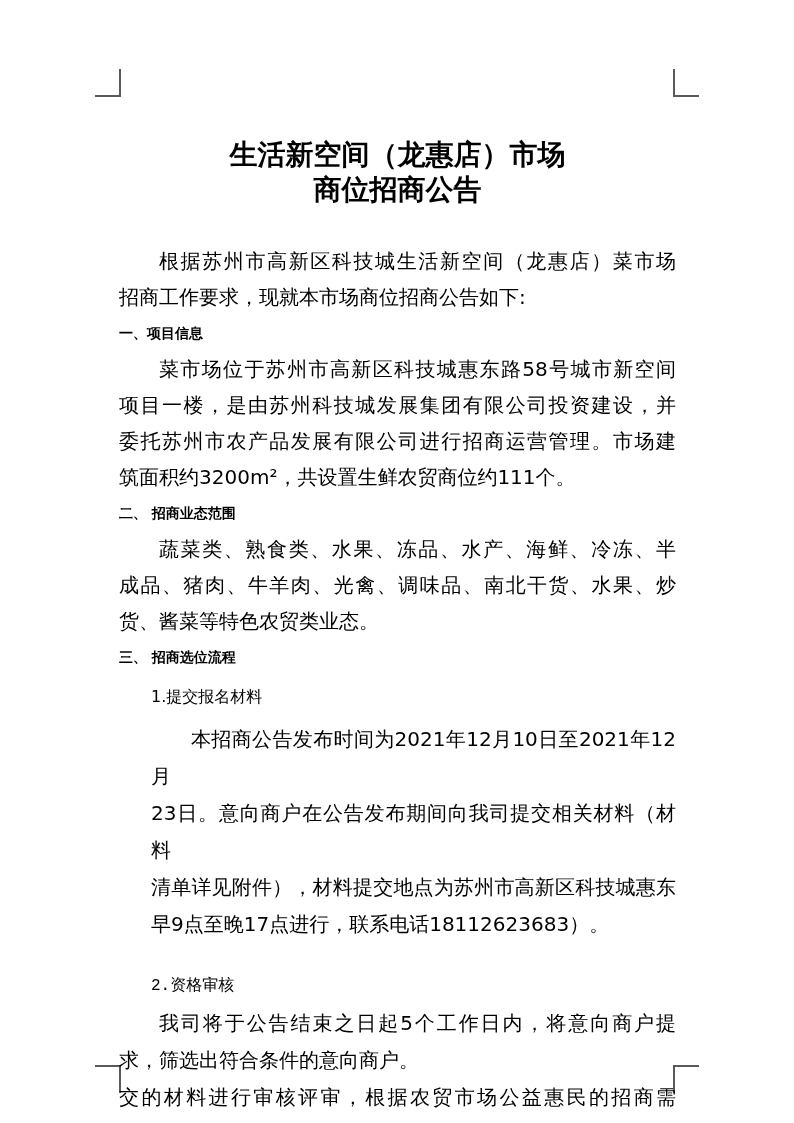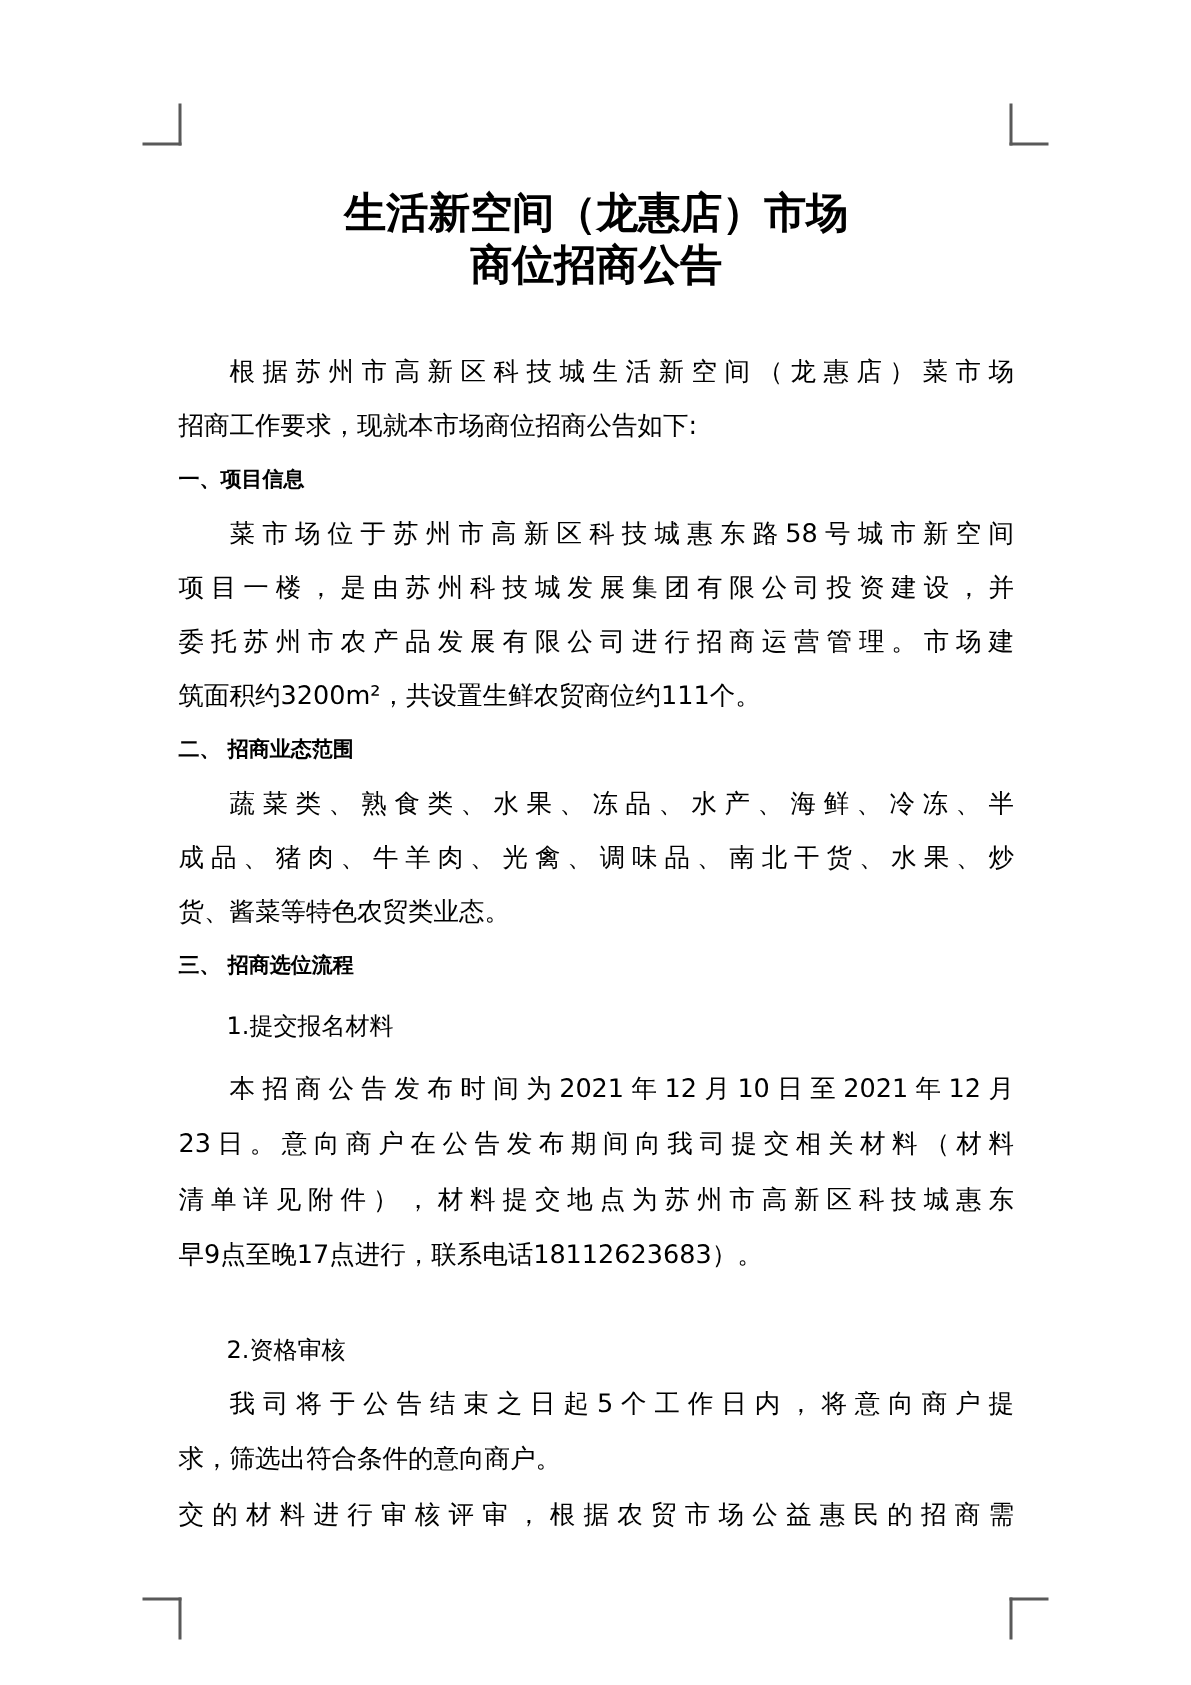--- a/index.html
+++ b/index.html
@@ -15,41 +15,41 @@
   
   .crop-mark { position: absolute; width: 24px; height: 26px; }
   .crop-tl { left: 95px;  top: 69px;   border-right: 2px solid #595959; border-bottom: 2px solid #595959; }
   .crop-tr { left: 673px; top: 69px;   border-left:  2px solid #595959; border-bottom: 2px solid #595959; }
   .crop-bl { left: 95px;  top: 1065px; border-right: 2px solid #595959; border-top:    2px solid #595959; }
   .crop-br { left: 673px; top: 1065px; border-left:  2px solid #595959; border-top:    2px solid #595959; }
 
   .content {
     position: absolute;
     left: 119px;
-    top: 4px;
+    top: 17px;
     width: 557px;
     padding-top: 120px;
   }
 
   .doc-title { font-size: 28px; font-weight: bold; line-height: 35px; }
   .doc-title .line { text-align: center; }
 
-  .para { font-size: 17px; line-height: 36px; }
+  .para { font-size: 20px; line-height: 36px; }
   .para .line { text-align: justify; text-align-last: justify; }
   .para .line.first { text-indent: 2em; }
   .para .line.last { text-align-last: left; }
 
   .heading { font-size: 14px; font-weight: bold; line-height: 36px; }
 
   .step-label { font-size: 16px; line-height: 36px; text-indent: 2em; }
 
   .intro       { margin-top: 36px; }
   .step1-label { margin-top: 4px; }
-  .step1-body  { margin-top: 6px; line-height: 37px; }
-  .step2-label { margin-top: 25px; line-height: 37px; }
+  .step1-body  { margin-top: 6px; line-height: 37px; margin-left: 32px; }
+  .step2-label { margin-top: 25px; line-height: 37px; font-family: Liberation Mono, monospace; }
   .step2-body  { line-height: 37px; }
 </style>
 </head>
 <body>
 
 <div class="page">
 
   <div class="crop-mark crop-tl"></div>
   <div class="crop-mark crop-tr"></div>
   <div class="crop-mark crop-bl"></div>

